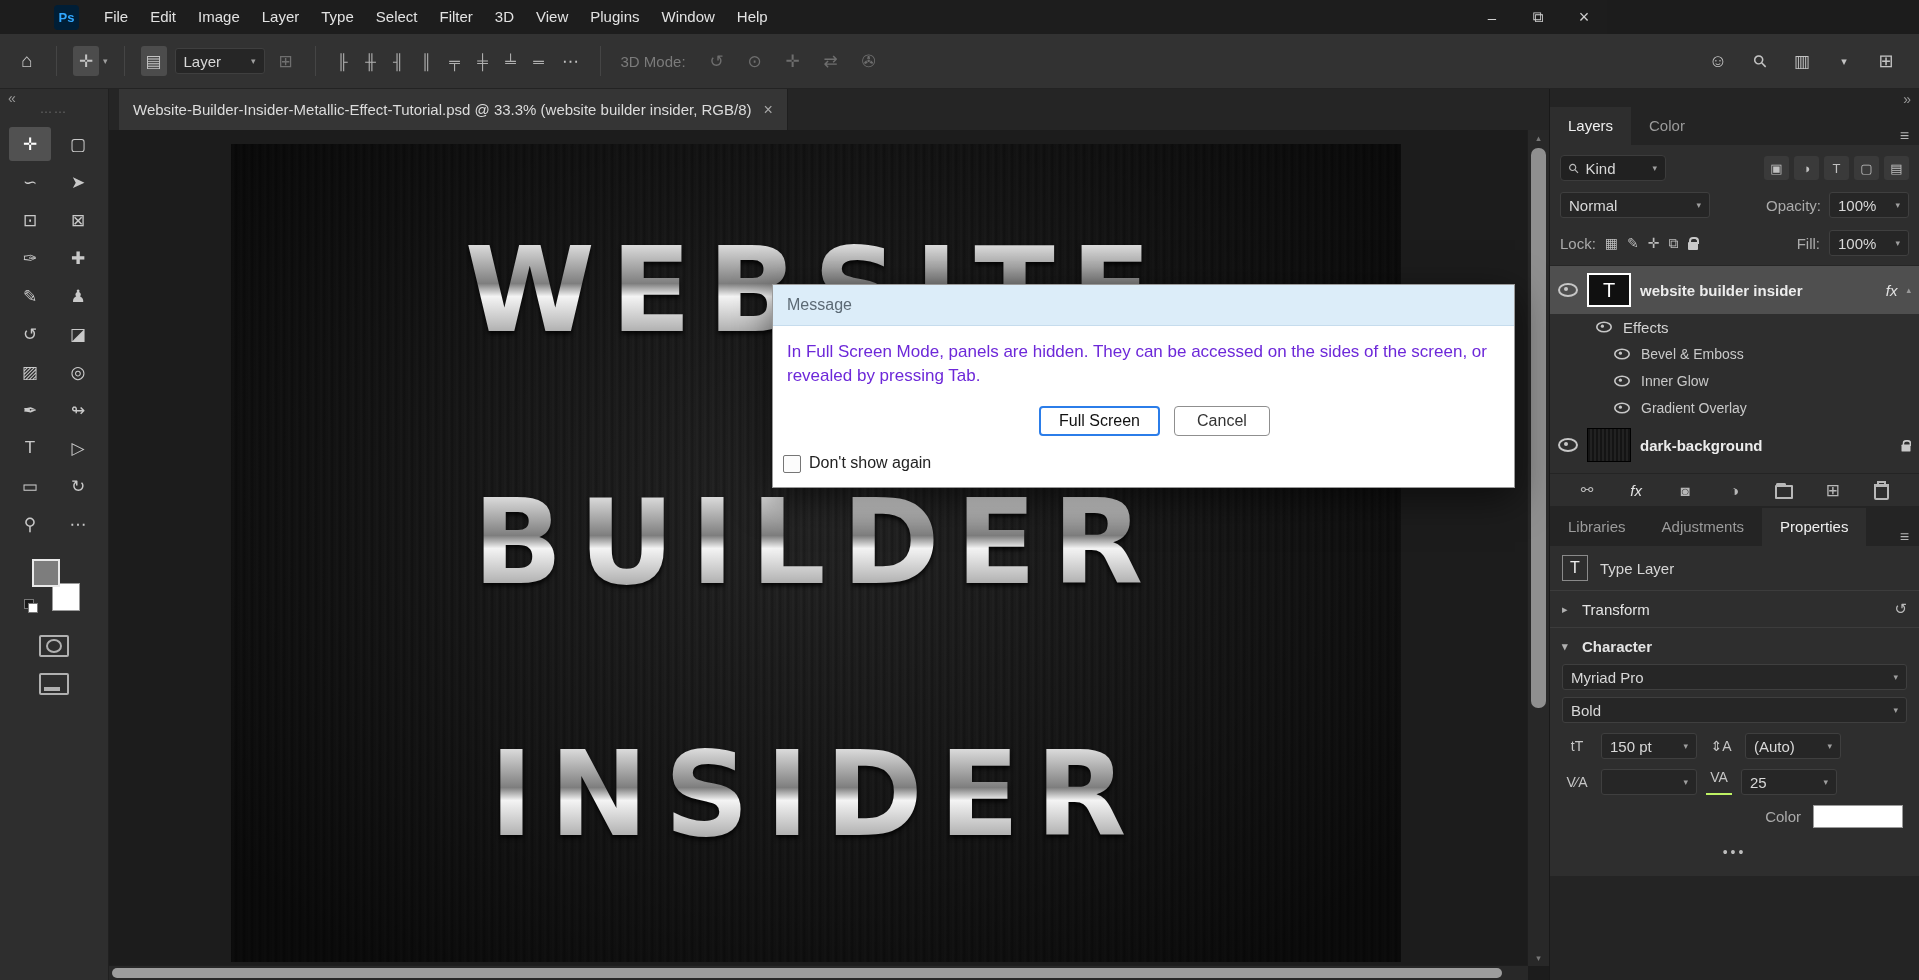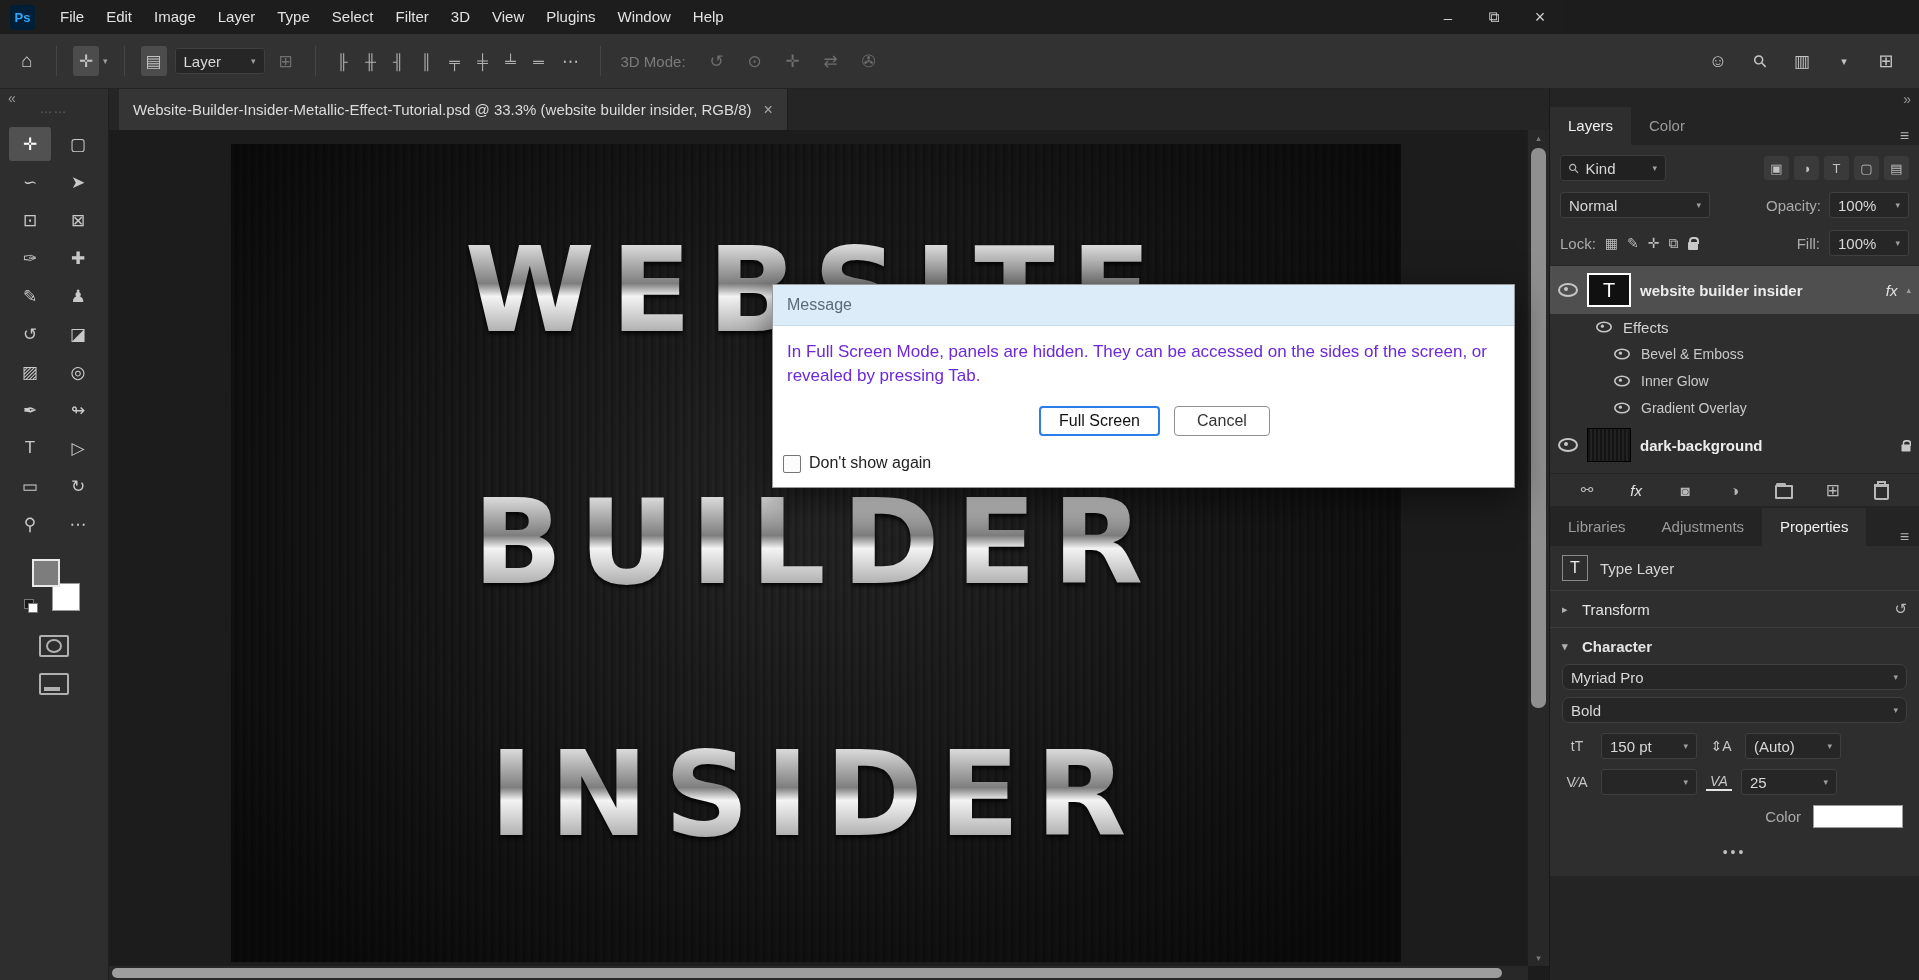--- a/index.html
+++ b/index.html
@@ -5,21 +5,21 @@
   html,body{margin:0;padding:0;}
   body{
     width:1919px;height:980px;overflow:hidden;position:relative;
     background:#1c1c1c;color:#d6d6d6;
     font-family:"Liberation Sans", sans-serif;font-size:15px;
     -webkit-font-smoothing:antialiased;user-select:none;
   }
   .abs{position:absolute;}
 
   
-  .titlebar{left:0;top:0;width:1563px;height:34px;background:#1d1d1d;display:flex;align-items:center;border-bottom:1px solid #111;}
+  .titlebar{left:0;top:0;width:1563px;height:34px;background:#1d1d1d;display:flex;align-items:center;border-bottom:1px solid #111;padding-left:44px;}
   .ps-logo{width:25px;height:25px;margin-left:10px;margin-right:14px;background:#001e36;color:#31a8ff;
     border-radius:4px;display:flex;align-items:center;justify-content:center;font-size:13px;font-weight:bold;}
   .menu{display:flex;align-items:center;height:100%;}
   .menu-item{padding:0 11px;line-height:34px;color:#e2e2e2;font-size:15px;cursor:default;}
   .win-controls{margin-left:auto;display:flex;height:100%;}
   .win-btn{width:46px;display:flex;align-items:center;justify-content:center;color:#cfcfcf;font-size:15px;}
 
   
   .optionsbar{left:0;top:34px;width:1919px;height:55px;background:#323232;border-bottom:1px solid #232323;
     display:flex;align-items:center;padding:0 14px;box-sizing:border-box;gap:8px;}
@@ -144,25 +144,25 @@
   .icon-trash{width:11px;height:11px;border:2px solid #b8b8b8;border-top:3px solid #b8b8b8;border-radius:0 0 2px 2px;position:relative;display:inline-block;margin-top:4px;}
   .icon-trash::before{content:"";position:absolute;top:-6px;left:1px;width:5px;height:2px;border:2px solid #b8b8b8;border-bottom:none;}
   .props-body{background:#2e2e2e;}
   .typelayer-row{display:flex;align-items:center;gap:12px;height:44px;padding:0 12px;}
   .t-badge{width:26px;height:26px;border:1px solid #8a8a8a;display:flex;align-items:center;justify-content:center;color:#ececec;font-size:16px;box-sizing:border-box;}
   .divider{border-top:1px solid #3c3c3c;}
   .section-row{display:flex;align-items:center;height:36px;padding:0 12px;gap:10px;color:#e4e4e4;}
   .section-row .chev{color:#b0b0b0;font-size:11px;width:10px;}
   .section-row .right{margin-left:auto;color:#b8b8b8;font-size:15px;}
   .prop-dd{margin:0 12px 7px 12px;}
-  .prop-dd .dd{width:100%;border-radius:7px;}
+  .prop-dd .dd{width:100%;}
   .size-row{display:flex;align-items:center;gap:9px;padding:0 12px;margin:10px 0;}
   .glyph-ic{color:#c6c6c6;font-size:14px;width:30px;text-align:center;flex:none;}
   .dd-num{width:96px;}
-  .va-underline{border-bottom:2px solid #e5e5e5;padding-bottom:0px;font-style:italic;}
+  .va-underline{border-bottom:2px solid #bef264;padding-bottom:8px;}
   .color-row{display:flex;align-items:center;justify-content:flex-end;gap:12px;padding:0 16px;margin-top:8px;}
   .color-swatch{width:90px;height:23px;border:1px solid #9a9a9a;box-sizing:border-box;}
   .more-row{display:flex;justify-content:center;padding:16px 0;color:#bdbdbd;letter-spacing:3px;font-size:14px;}
 </style>
 </head>
 <body>
 
 <div class="abs titlebar">
   <div class="ps-logo">Ps</div>
   <div class="menu">

